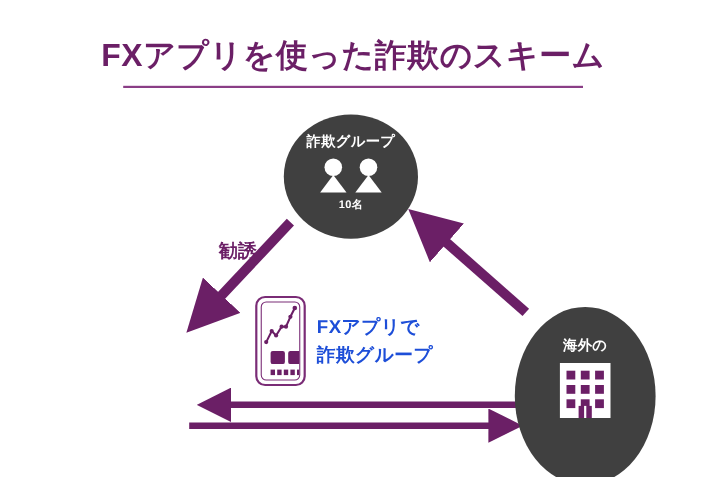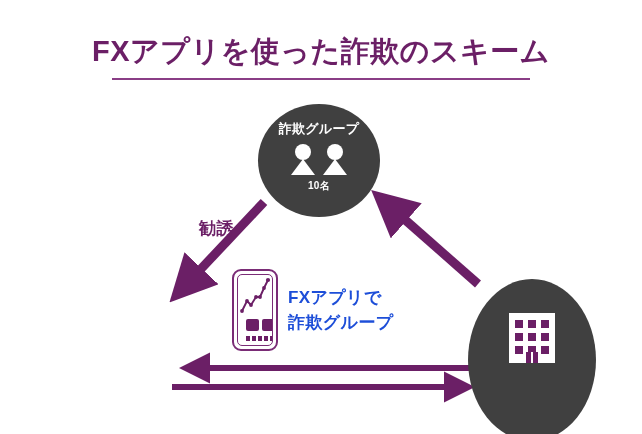--- a/index.html
+++ b/index.html
@@ -326,20 +326,21 @@
       <div class="person">
         <div class="head"></div>
         <div class="body"></div>
       </div>
     </div>
     <div class="node-count">10名</div>
   </div>
 
 
   <div class="node" id="node-brokerage">
+    <div class="node-label">海外の</div>
     <div class="building">
       <div class="shell"></div>
       <div class="win-grid">
         <div class="win"></div>
         <div class="win"></div>
         <div class="win"></div>
         <div class="win"></div>
         <div class="win"></div>
         <div class="win"></div>
         <div class="win"></div>

